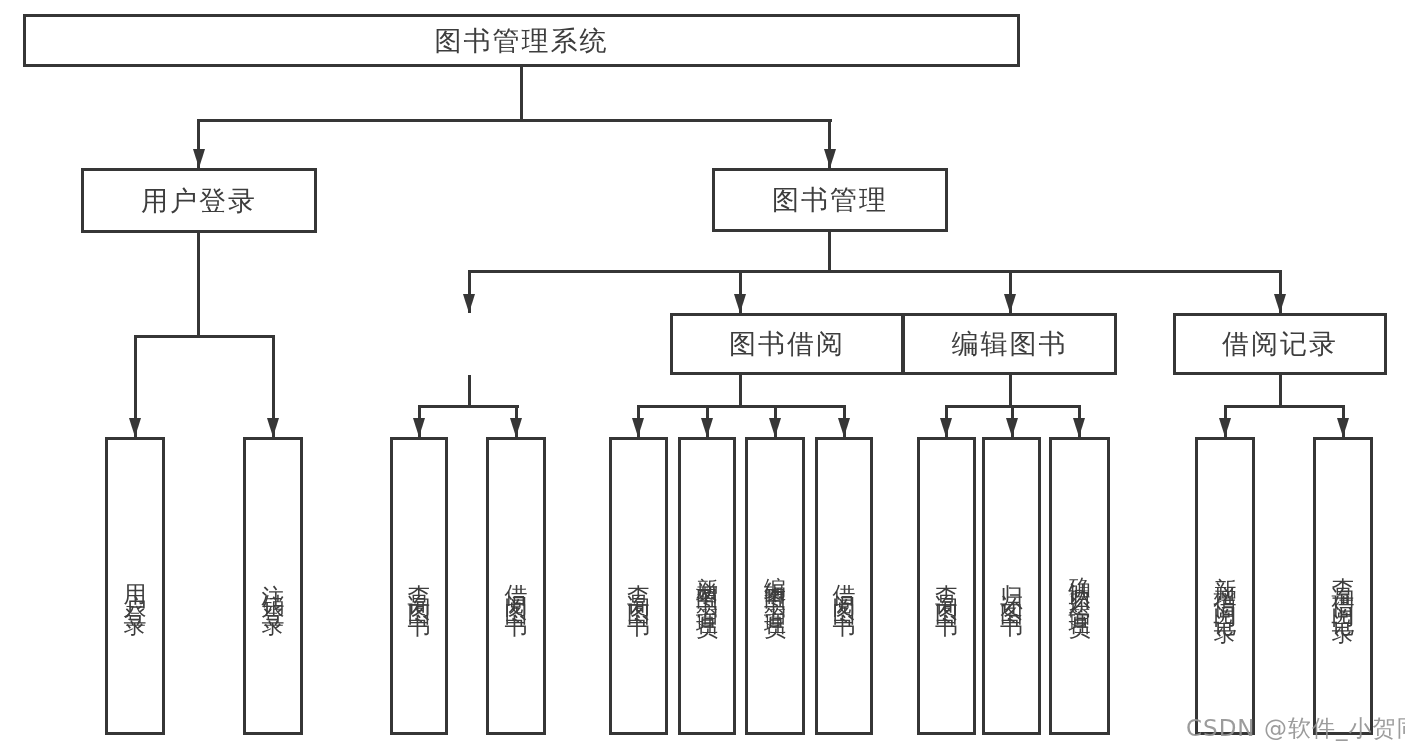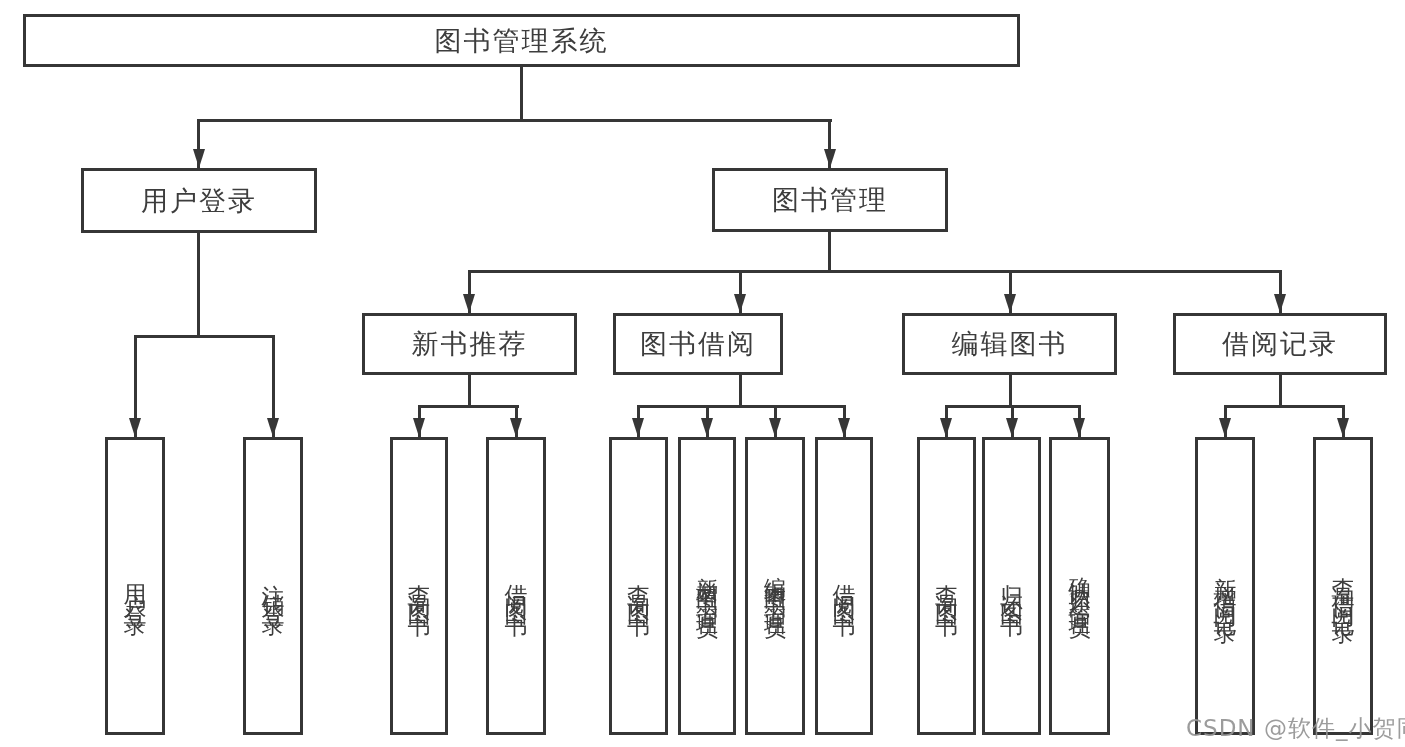--- a/index.html
+++ b/index.html
@@ -97,24 +97,21 @@
     <span>图书管理系统</span>
   </div>
 
   <div class="box hbox" style="left:81px;top:168px;width:236px;height:65px">
     <span>用户登录</span>
   </div>
   <div class="box hbox" style="left:712px;top:168px;width:236px;height:64px">
     <span>图书管理</span>
   </div>
 
-  <div class="box hbox" style="left:362px;top:313px;width:215px;height:62px">
-    <span>新书推荐</span>
-  </div>
-  <div class="box hbox" style="left:613px;top:313px;width:170px;height:62px">
+  <div class="box hbox" style="left:670px;top:313px;width:234px;height:62px">
     <span>图书借阅</span>
   </div>
   <div class="box hbox" style="left:902px;top:313px;width:215px;height:62px">
     <span>编辑图书</span>
   </div>
   <div class="box hbox" style="left:1173px;top:313px;width:214px;height:62px">
     <span>借阅记录</span>
   </div>
 
   <div class="box vbox" style="left:105px;top:437px;width:60px;height:298px">

